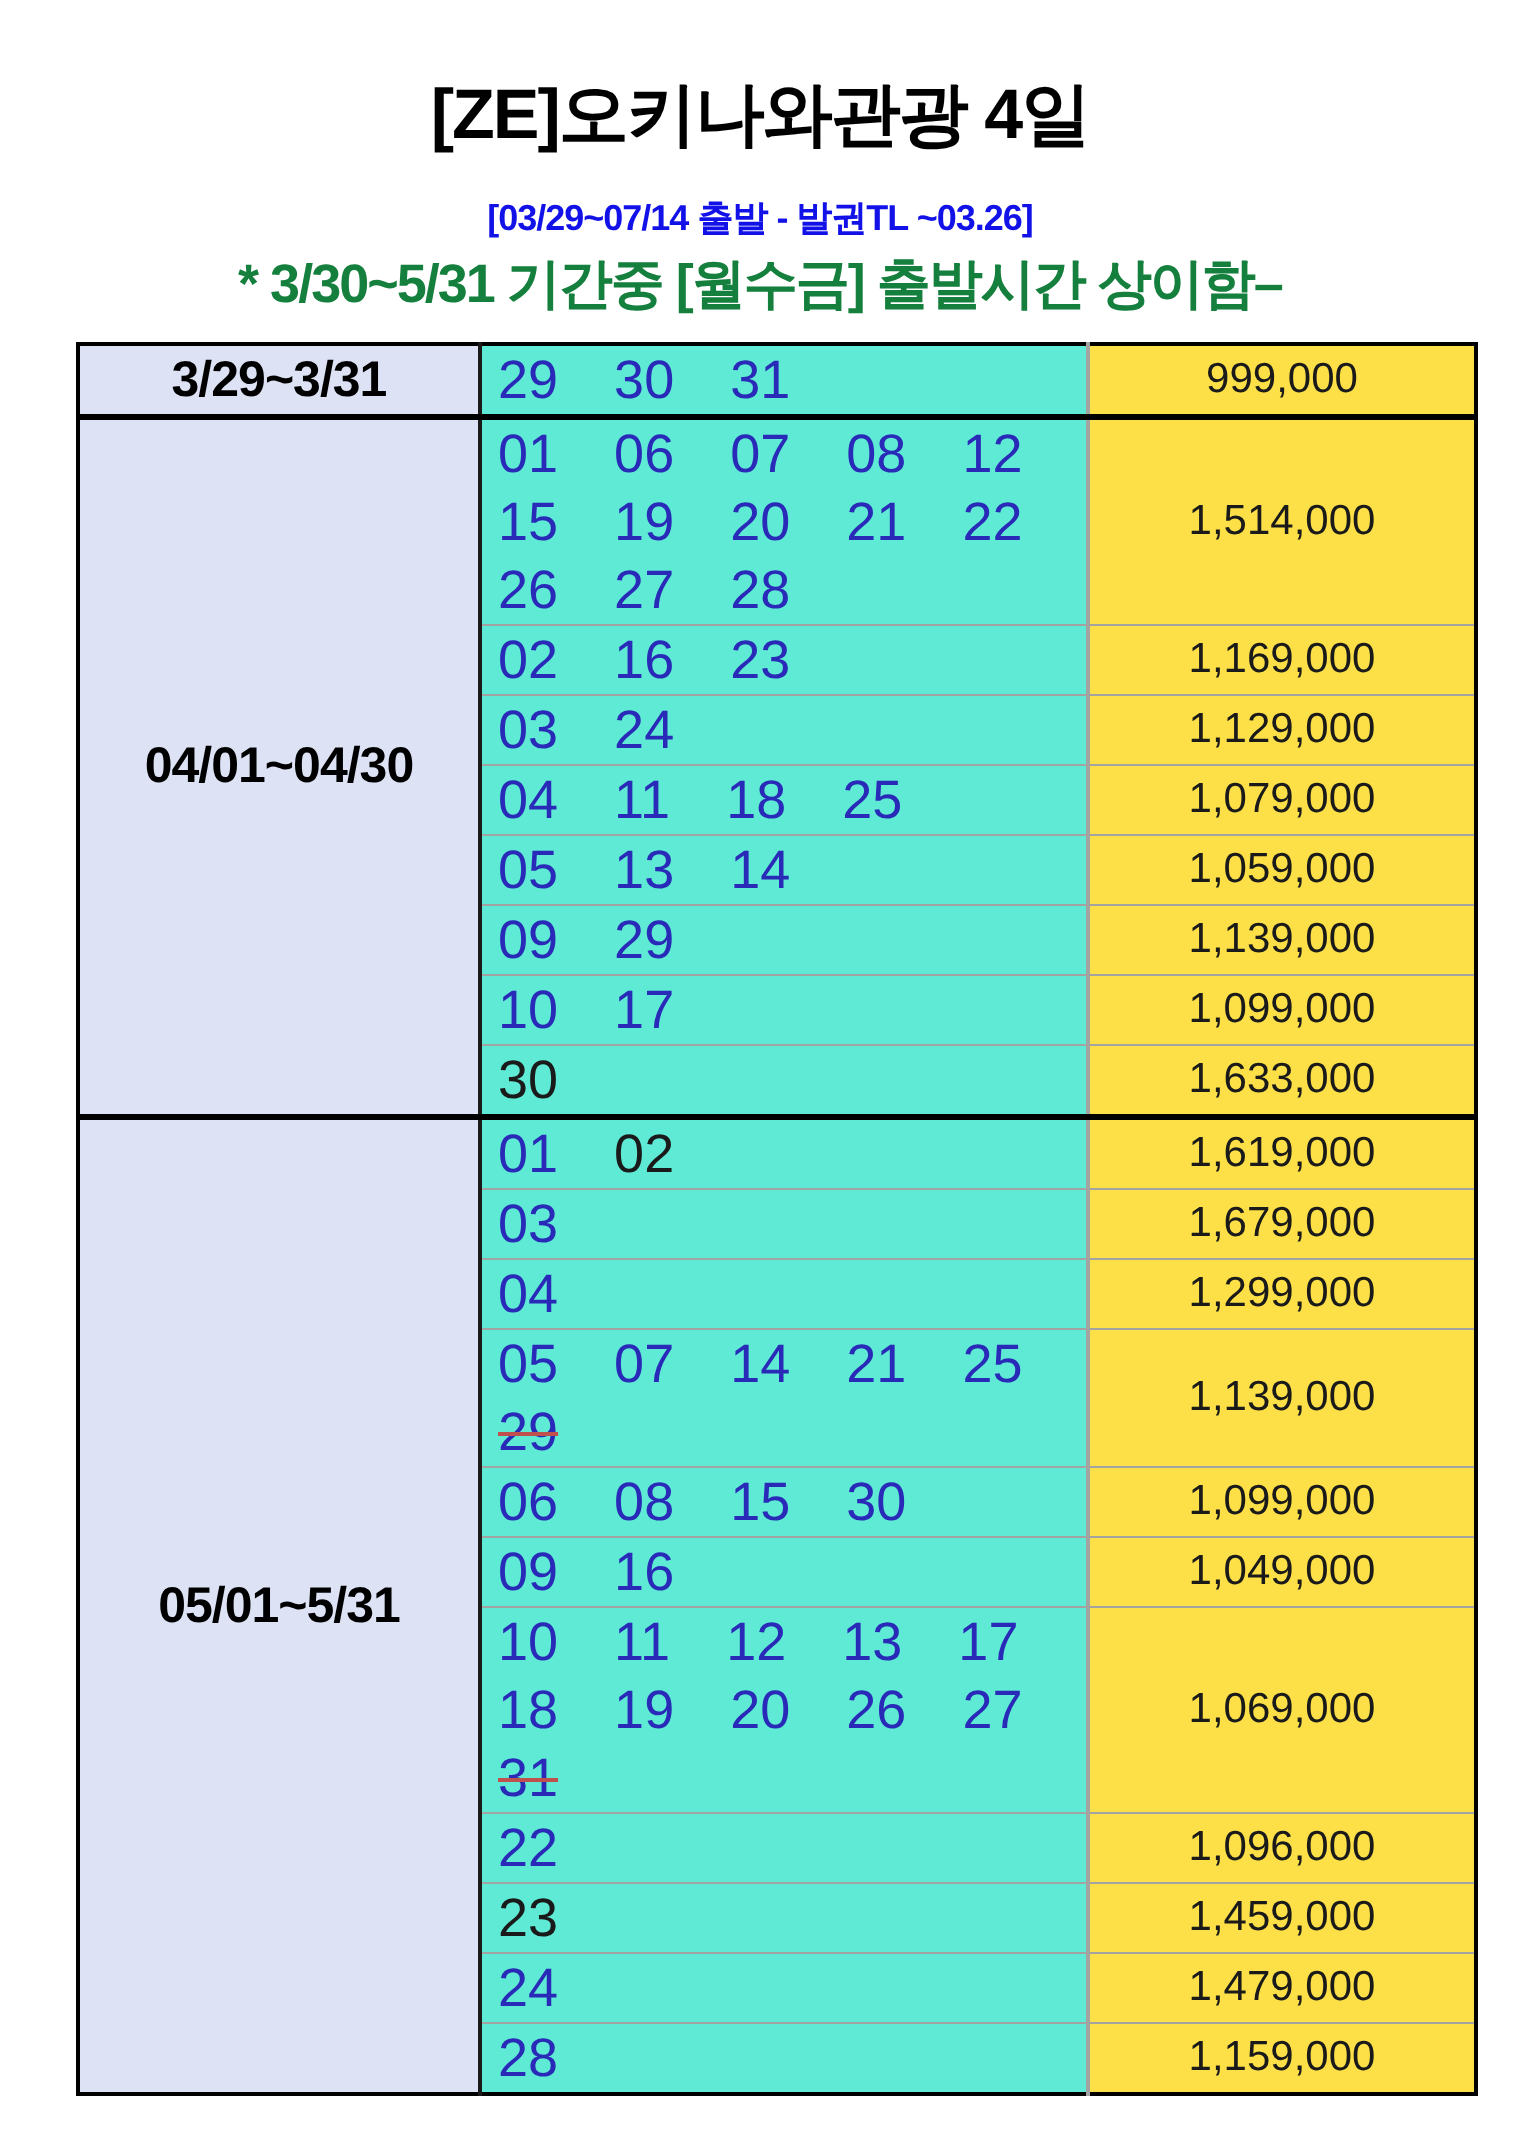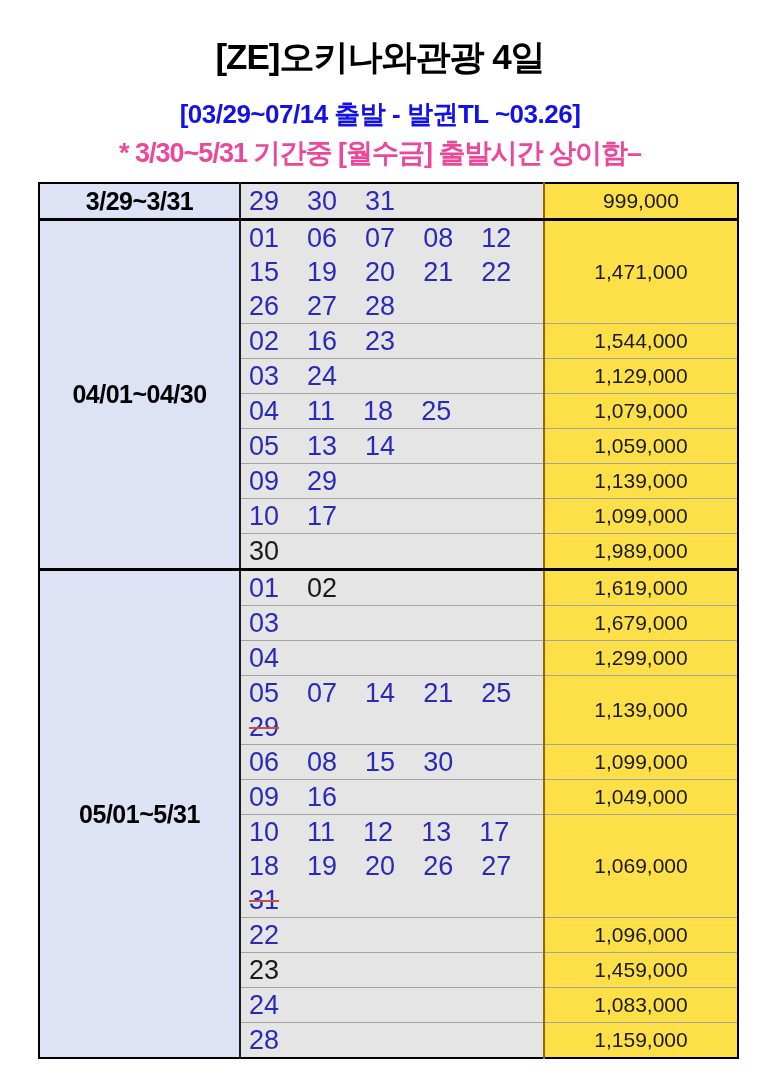--- a/index.html
+++ b/index.html
@@ -8,25 +8,25 @@
     background:#ffffff;
     font-family:"Liberation Sans","DejaVu Sans",sans-serif;
     color:#000;
     overflow:hidden;
   }
   .header { text-align:center; padding-top:24px; }
   .title {
     font-size:35px; font-weight:bold; color:#000; letter-spacing:-1px;margin-top:10px;
   }
   .subtitle {
-    margin-top:16px; font-size:26px; font-weight:bold; color:#1212e8;
+    margin-top:16px; font-size:18px; font-weight:bold; color:#1212e8;
     letter-spacing:-0.5px;
   }
   .note {
-    margin-top:6px; font-size:27px; font-weight:bold; color:#ec4899;
+    margin-top:6px; font-size:27px; font-weight:bold; color:#15803d;
     line-height:31px; letter-spacing:-1px;
   }
   table.price-table {
     border-collapse:collapse;
     table-layout:fixed;
     width:683px;
     margin:13px 0 0 38px;
     border:2px solid #000;
   }
   td { vertical-align:middle; }
@@ -38,22 +38,22 @@
     background:#dde3f5;
     text-align:center;
     font-weight:bold;
     font-size:25px;
     letter-spacing:-0.5px;
     border-right:2px solid #1a1a1a;
   }
   .dates-cell {
     width:294px;
     padding:0 0 0 8px;
-    border-right:2px solid #a16207;
-    background:#e5e5e5;
+    border-right:2px solid #a3a3a3;
+    background:#5eead4;
   }
   .price-cell {
     width:190px;
     text-align:center;
     font-size:21px;
     color:#1a1a1a;
     background:#fde047;
   }
   .date-line { line-height:34px; font-size:27px; }
   .date-token { display:inline-block; margin-right:28px; color:#2a2ab8; }
@@ -82,27 +82,27 @@
         </td>
         <td class="price-cell">999,000</td>
       </tr>
       <tr class="gstart">
         <td class="label-cell" rowspan="8">04/01~04/30</td>
         <td class="dates-cell">
           <div class="date-line"><span class="date-token">01</span><span class="date-token">06</span><span class="date-token">07</span><span class="date-token">08</span><span class="date-token">12</span></div>
           <div class="date-line"><span class="date-token">15</span><span class="date-token">19</span><span class="date-token">20</span><span class="date-token">21</span><span class="date-token">22</span></div>
           <div class="date-line"><span class="date-token">26</span><span class="date-token">27</span><span class="date-token">28</span></div>
         </td>
-        <td class="price-cell">1,471,000</td>
+        <td class="price-cell">1,514,000</td>
       </tr>
       <tr>
         <td class="dates-cell">
           <div class="date-line"><span class="date-token">02</span><span class="date-token">16</span><span class="date-token">23</span></div>
         </td>
-        <td class="price-cell">1,544,000</td>
+        <td class="price-cell">1,169,000</td>
       </tr>
       <tr>
         <td class="dates-cell">
           <div class="date-line"><span class="date-token">03</span><span class="date-token">24</span></div>
         </td>
         <td class="price-cell">1,129,000</td>
       </tr>
       <tr>
         <td class="dates-cell">
           <div class="date-line"><span class="date-token">04</span><span class="date-token">11</span><span class="date-token">18</span><span class="date-token">25</span></div>
@@ -124,21 +124,21 @@
       <tr>
         <td class="dates-cell">
           <div class="date-line"><span class="date-token">10</span><span class="date-token">17</span></div>
         </td>
         <td class="price-cell">1,099,000</td>
       </tr>
       <tr>
         <td class="dates-cell">
           <div class="date-line"><span class="date-token black">30</span></div>
         </td>
-        <td class="price-cell">1,989,000</td>
+        <td class="price-cell">1,633,000</td>
       </tr>
       <tr class="gstart">
         <td class="label-cell" rowspan="11">05/01~5/31</td>
         <td class="dates-cell">
           <div class="date-line"><span class="date-token">01</span><span class="date-token black">02</span></div>
         </td>
         <td class="price-cell">1,619,000</td>
       </tr>
       <tr>
         <td class="dates-cell">
@@ -188,21 +188,21 @@
       <tr>
         <td class="dates-cell">
           <div class="date-line"><span class="date-token black">23</span></div>
         </td>
         <td class="price-cell">1,459,000</td>
       </tr>
       <tr>
         <td class="dates-cell">
           <div class="date-line"><span class="date-token">24</span></div>
         </td>
-        <td class="price-cell">1,083,000</td>
+        <td class="price-cell">1,479,000</td>
       </tr>
       <tr>
         <td class="dates-cell">
           <div class="date-line"><span class="date-token">28</span></div>
         </td>
         <td class="price-cell">1,159,000</td>
       </tr>
     </tbody>
 </table>
 

